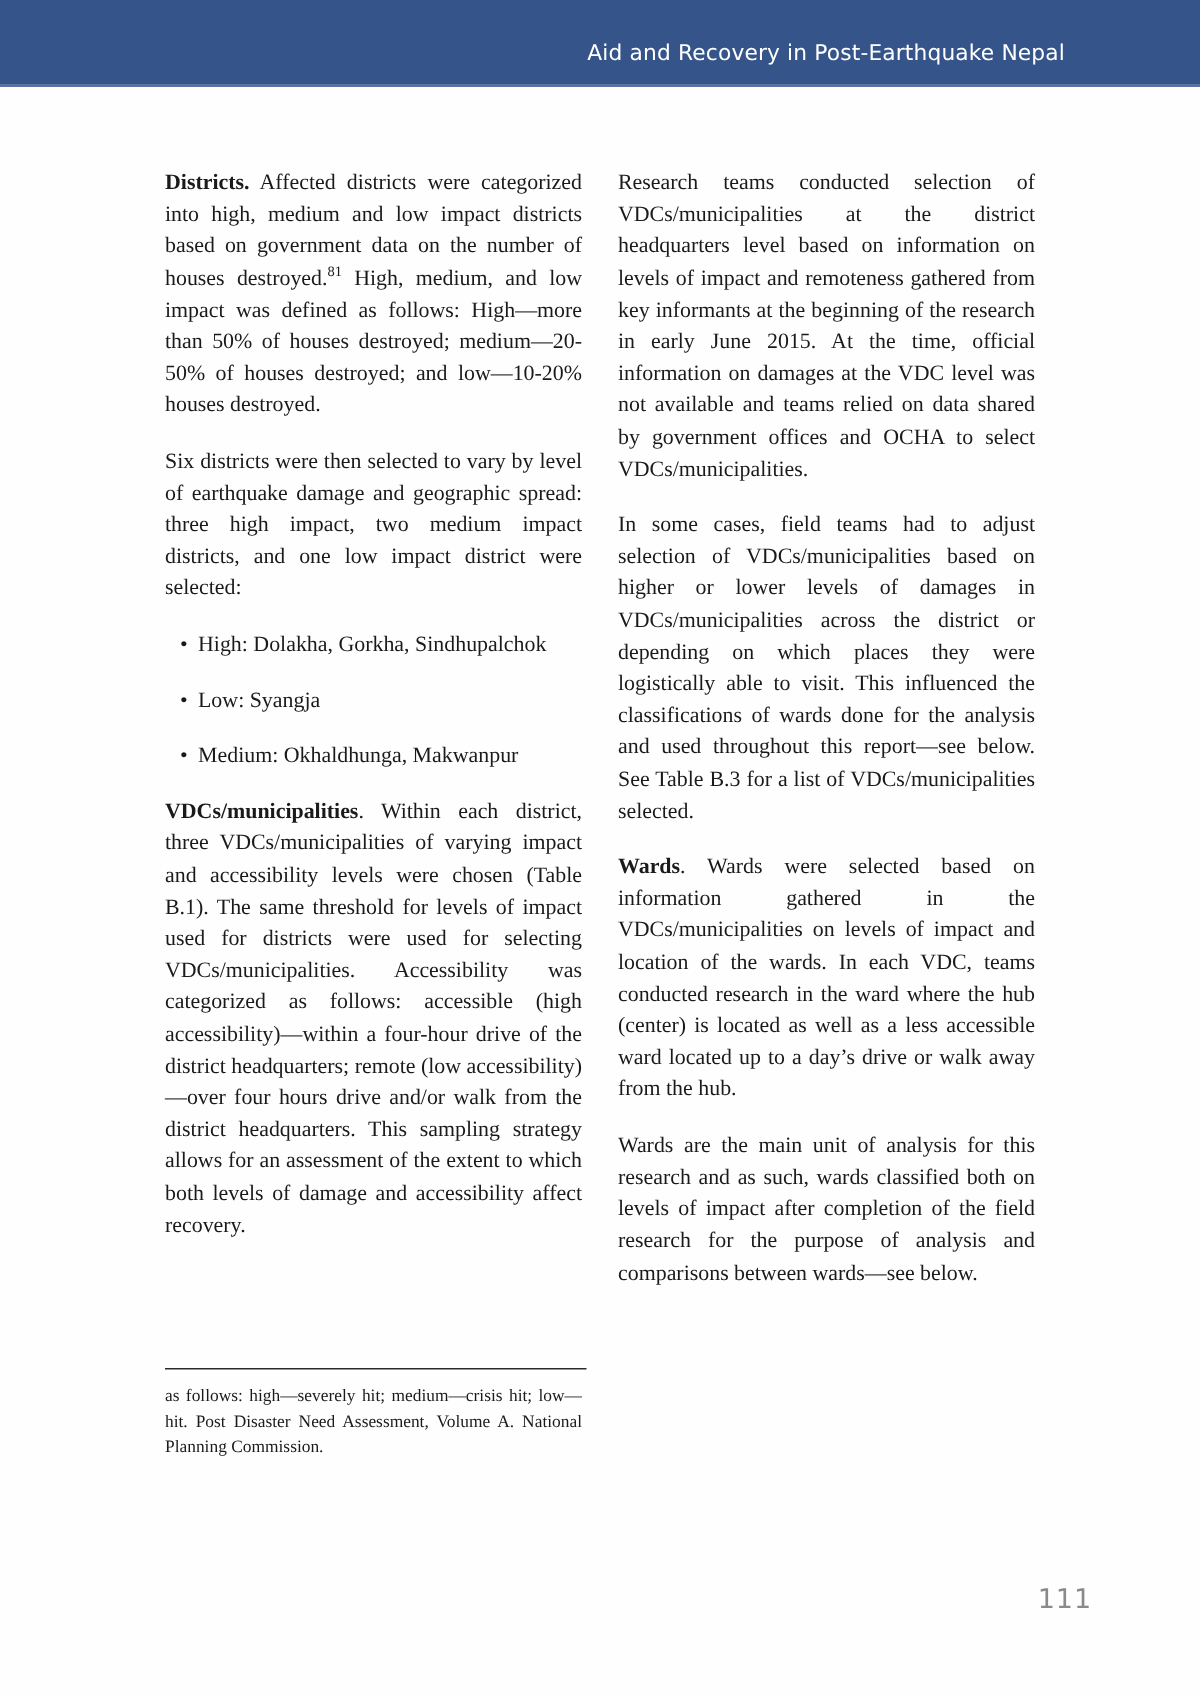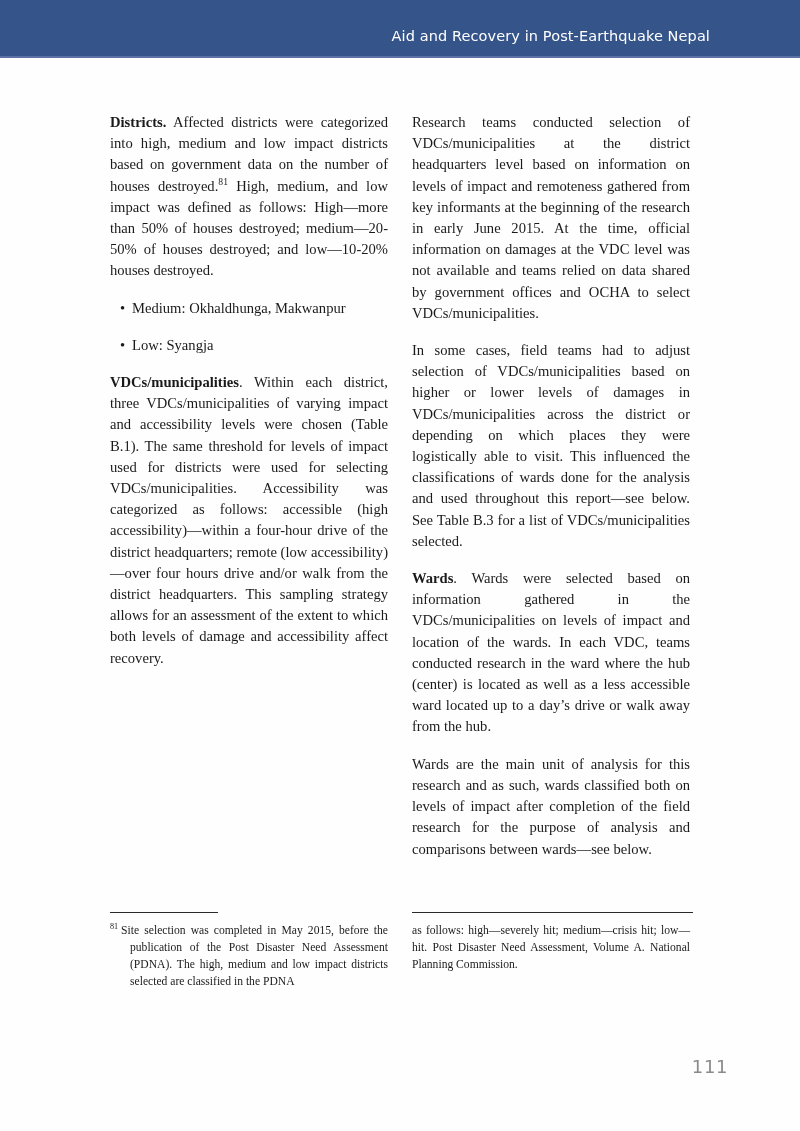--- a/index.html
+++ b/index.html
@@ -145,24 +145,26 @@
 <div class="header-band"></div>
 <div class="header-band-edge"></div>
 <div class="header-title">Aid and Recovery in Post-Earthquake Nepal</div>
 
 <div class="page-body">
 
   <div class="col">
 
     <p class="para"><span class="lead">Districts.</span><span> Affected districts were categorized into high, medium and low impact districts based on government data on the number of houses destroyed.</span><sup class="fn">81</sup><span> High, medium, and low impact was defined as follows: High—more than 50% of houses destroyed; medium—20-50% of houses destroyed; and low—10-20% houses destroyed.</span></p>
 
+    <p class="para">Six districts were then selected to vary by level of earthquake damage and geographic spread: three high impact, two medium impact districts, and one low impact district were selected:</p>
 
     <ul class="bullets">
+      <li>High: Dolakha, Gorkha, Sindhupalchok</li>
+      <li>Low: Syangja</li>
       <li>Medium: Okhaldhunga, Makwanpur</li>
-      <li>Low: Syangja</li>
     </ul>
 
     <p class="para last"><span class="lead">VDCs/municipalities</span><span>. Within each district, three VDCs/municipalities of varying impact and accessibility levels were chosen (Table B.1). The same threshold for levels of impact used for districts were used for selecting VDCs/municipalities. Accessibility was categorized as follows: accessible (high accessibility)—within a four-hour drive of the district headquarters; remote (low accessibility)—over four hours drive and/or walk from the district headquarters. This sampling strategy allows for an assessment of the extent to which both levels of damage and accessibility affect recovery.</span></p>
 
   </div>
 
   <div class="col">
 
     <p class="para">Research teams conducted selection of VDCs/municipalities at the district headquarters level based on information on levels of impact and remoteness gathered from key informants at the beginning of the research in early June 2015. At the time, official information on damages at the VDC level was not available and teams relied on data shared by government offices and OCHA to select VDCs/municipalities.</p>
 
@@ -170,24 +172,20 @@
 
     <p class="para"><span class="lead">Wards</span><span>. Wards were selected based on information gathered in the VDCs/municipalities on levels of impact and location of the wards. In each VDC, teams conducted research in the ward where the hub (center) is located as well as a less accessible ward located up to a day’s drive or walk away from the hub.</span></p>
 
     <p class="para last">Wards are the main unit of analysis for this research and as such, wards classified both on levels of impact after completion of the field research for the purpose of analysis and comparisons between wards—see below.</p>
 
   </div>
 </div>
 
 <div class="footnotes">
 
-  <div class="fn-col">
-    <div class="fn-rule short"></div>
-    <p class="fn-text"><sup>81</sup><span>Site selection was completed in May 2015, before the publication of the Post Disaster Need Assessment (PDNA). The high, medium and low impact districts selected are classified in the PDNA</span></p>
-  </div>
 
   <div class="fn-col">
     <div class="fn-rule full"></div>
     <p class="fn-text cont">as follows: high—severely hit; medium—crisis hit; low—hit. Post Disaster Need Assessment, Volume A. National Planning Commission.</p>
   </div>
 
 </div>
 
 <div class="folio">111</div>
 

